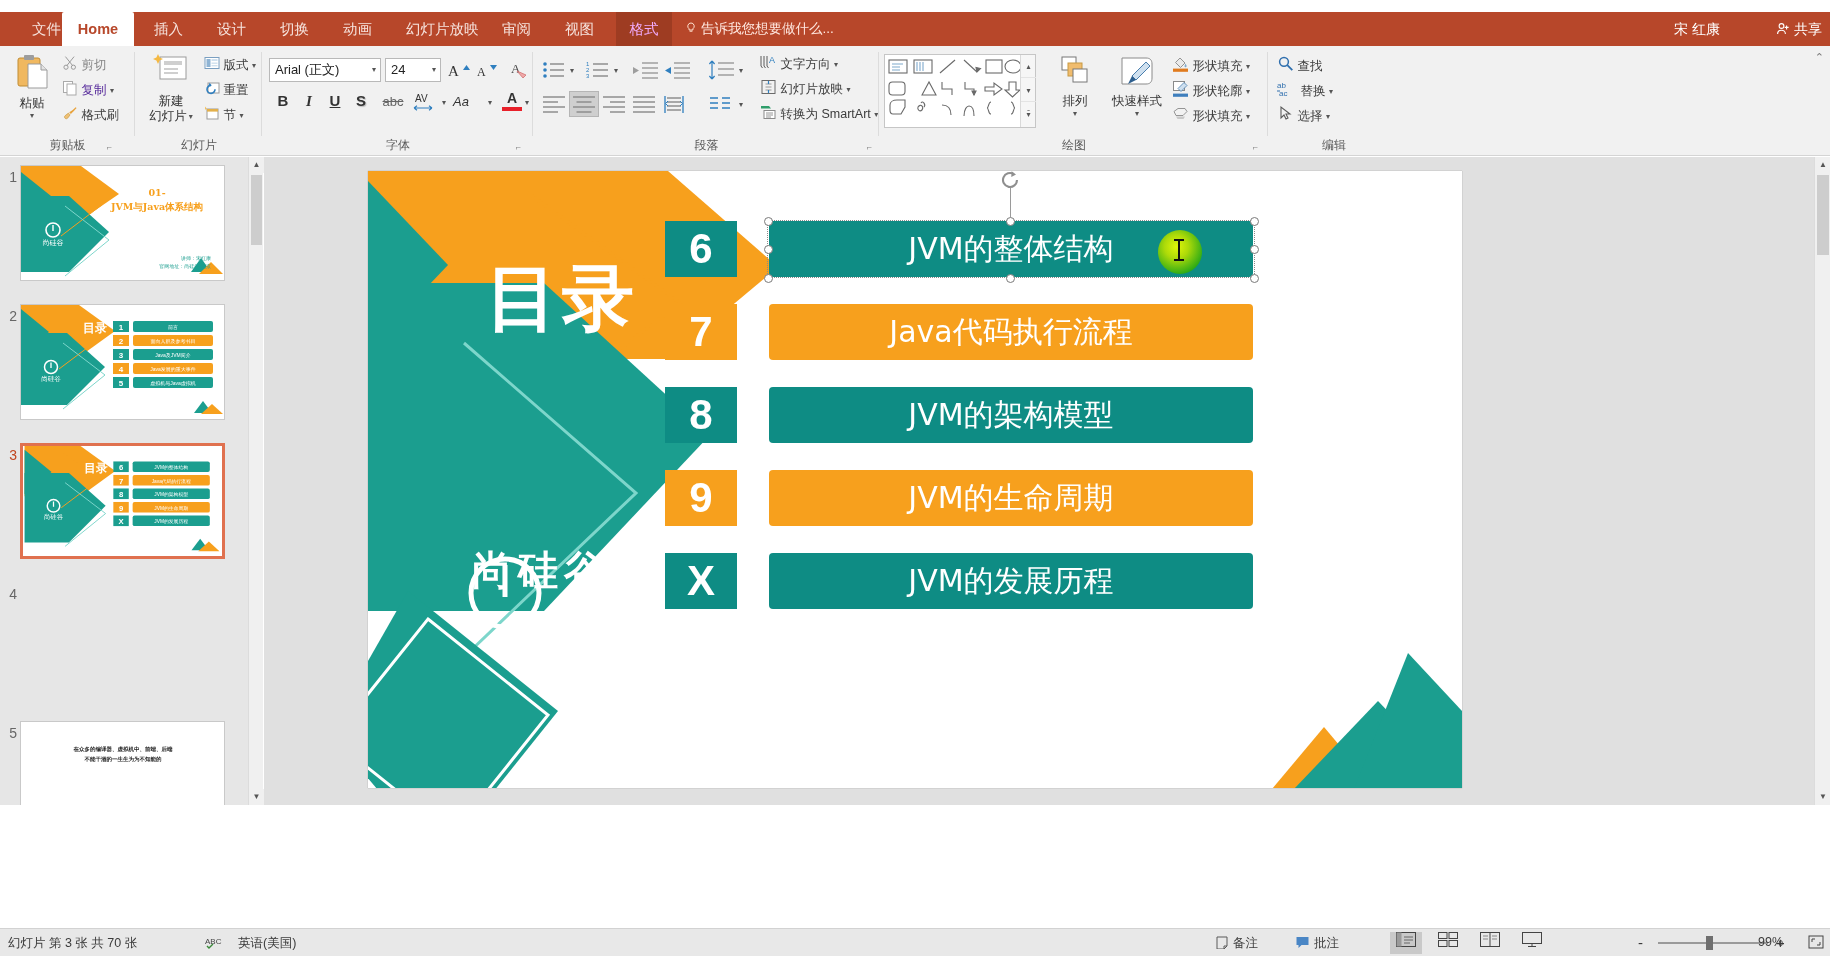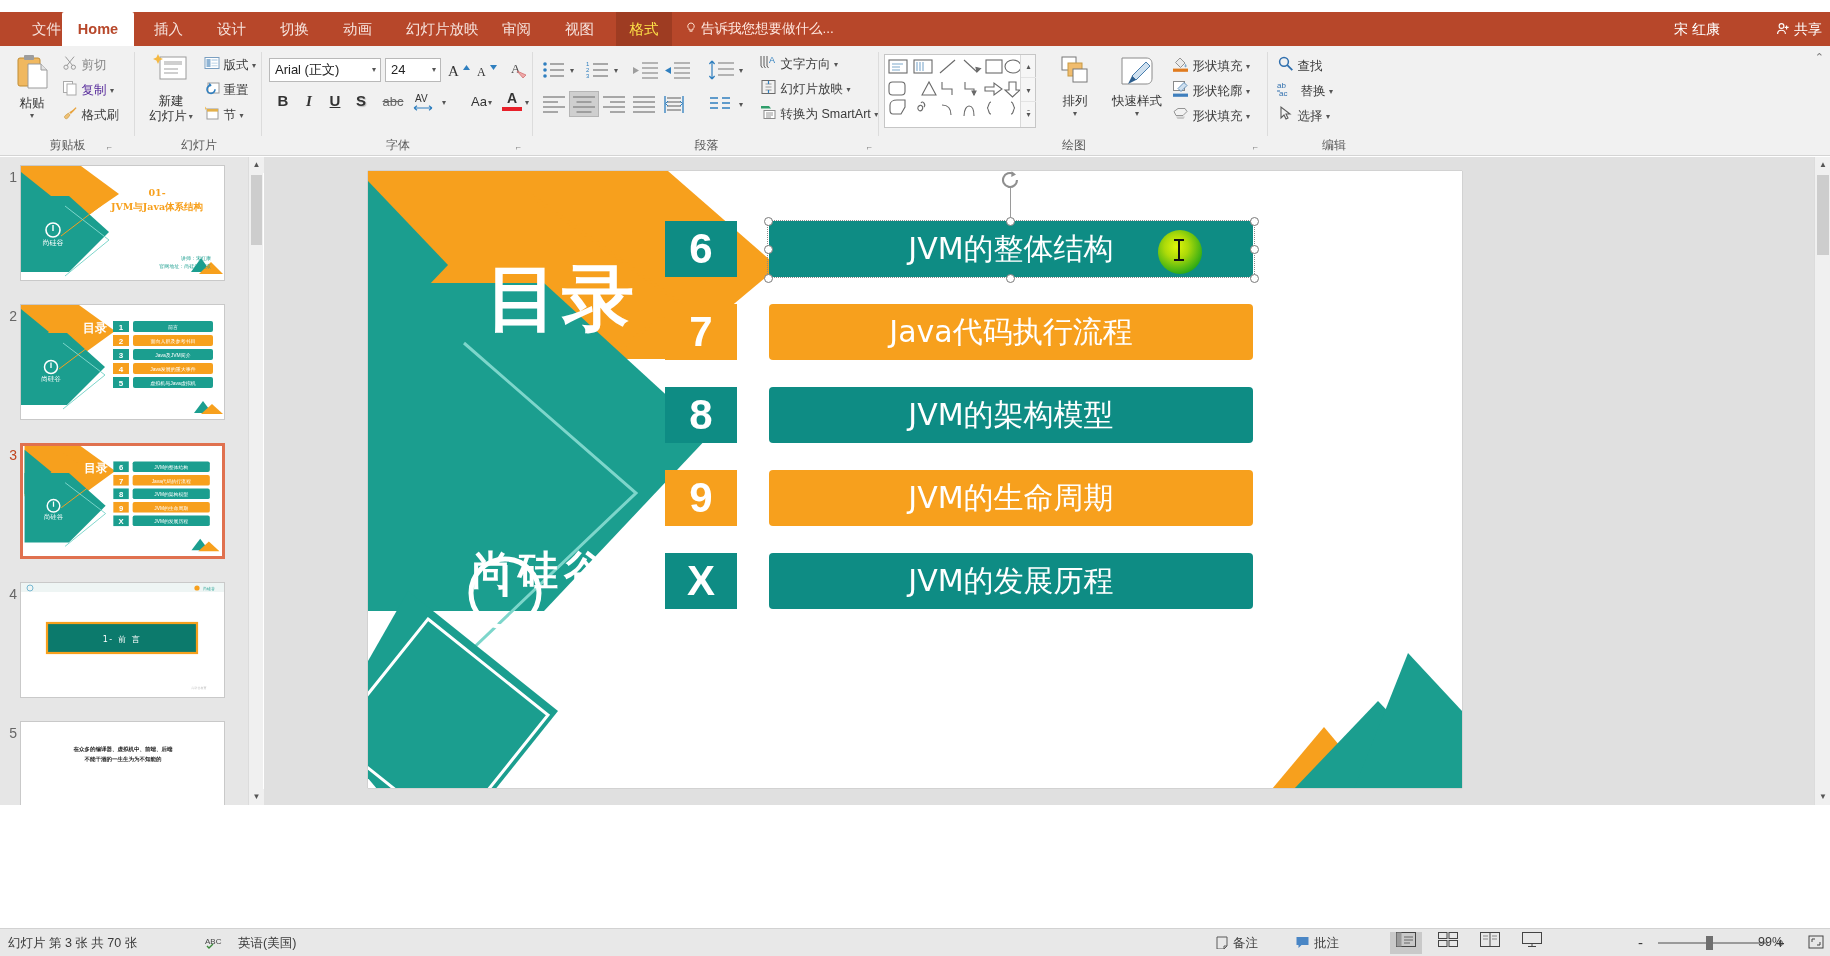--- a/index.html
+++ b/index.html
@@ -28,21 +28,21 @@
   .tabbar {
     position: absolute; top: 12px; left: 0; width: 1830px; height: 34px;
     background: #b7472a;
   }
   .tab {
     position: absolute; top: 0; height: 34px; line-height: 34px;
     color: #f6e3dd; font-size: 14.5px; padding: 0 12px; cursor: default;
     white-space: nowrap;
   }
   .tab.active { background: #fff; color: #b7472a; font-weight: 600; border-radius: 2px 2px 0 0;}
-  .tab.ctx { background: #9e3c22; color: #fde047; }
+  .tab.ctx { background: #9e3c22; color: #f0abfc; }
 
   .tellme {
     position: absolute; top: 0; left: 685px; height: 34px; line-height: 34px;
     color: #ffe7df; font-size: 13.5px; white-space: nowrap;
   }
   .bulb {
     display:inline-block; width: 12px; height: 12px; margin-right: 4px;
     vertical-align: -1px;
   }
   .user-name {
@@ -409,21 +409,21 @@
         <div style="font-size:13px;color:#666;line-height:24px;text-align:center;text-decoration:line-through;">abc</div>
       </div>
       <div class="tool" style="left:148px;top:44px;width:30px;height:24px;">
         <svg width="30" height="24" viewBox="0 0 30 24">
             <text x="4" y="12" font-size="10" fill="#333">AV</text>
             <path d="M3 18h18M3 18l3-2.2M3 18l3 2.2M21 18l-3-2.2M21 18l-3 2.2" stroke="#2f7fbf" stroke-width="1.1" fill="none"></path>
           </svg>
       </div>
       <span class="caret" style="position:absolute;left:179px;top:52px;">▾</span>
       <div class="tool" style="left:190px;top:44px;width:34px;height:24px;">
-        <div style="font-size:13px;color:#333;line-height:24px;text-align:right;">Aa</div>
+        <div style="font-size:13px;color:#333;line-height:24px;text-align:left;font-style:italic;">Aa</div>
       </div>
       <span class="caret" style="position:absolute;left:225px;top:52px;">▾</span>
       <div class="tool" style="left:236px;top:44px;width:26px;height:26px;">
         <div style="font-size:14px;font-weight:700;color:#333;text-align:center;line-height:17px;">A</div>
         <div style="width:20px;height:4px;background:#e8202a;margin:0 auto;"></div>
       </div>
       <span class="caret" style="position:absolute;left:262px;top:52px;">▾</span>
 
       <div class="glabel">字体</div>
       <div class="dlaunch" style="left:250px;">⌐</div>
@@ -782,32 +782,20 @@
               <text x="100" y="81" font-size="8" fill="#fff" text-anchor="middle" font-weight="bold">X</text>
             <rect x="112" y="72" width="80" height="11" rx="2" fill="#1b9e8f"></rect>
               <text x="152" y="80" font-size="5" fill="#fff" text-anchor="middle">JVM的发展历程</text>
           </g>
         </svg>
       </div>
     </div>
 
     <div class="thumb-row" style="top:425px;height:124px;">
       <div class="thumb-num">4</div>
-      <div class="thumb-frame">
-        <svg width="203" height="114" viewBox="0 0 203 114" style="position:absolute;left:0;top:0;">
-          <rect width="203" height="114" fill="#fff"></rect>
-          <rect x="0" y="0" width="203" height="9" fill="#eef5f4"></rect>
-          <circle cx="9" cy="5" r="3" fill="none" stroke="#5aa8c8" stroke-width=".8"></circle>
-          <circle cx="176" cy="5" r="2.6" fill="#f7a01d"></circle>
-          <text x="188" y="7" font-size="4" fill="#1b9e8f" text-anchor="middle">尚硅谷</text>
-          <rect x="26" y="40" width="150" height="30" fill="#0c7a6c" stroke="#f7a01d" stroke-width="2.2"></rect>
-          <text x="101" y="59" font-size="8" fill="#fff" text-anchor="middle" font-family="DejaVu Sans, sans-serif" letter-spacing="1.6">1- 前 言</text>
-          <text x="178" y="106" font-size="3" fill="#bdbdbd" text-anchor="middle">尚硅谷教育</text>
-        </svg>
-      </div>
     </div>
 
     <div class="thumb-row" style="top:564px;height:124px;">
       <div class="thumb-num">5</div>
       <div class="thumb-frame">
         <svg width="203" height="114" viewBox="0 0 203 114" style="position:absolute;left:0;top:0;">
           <rect width="203" height="114" fill="#fff"></rect>
         </svg>
         <div style="position:absolute;left:18px;top:22px;width:168px;font-size:5.5px;color:#222;line-height:1.9;font-weight:700;text-align:center;">
           <div>在众多的编译器、虚拟机中、前端、后端</div>

